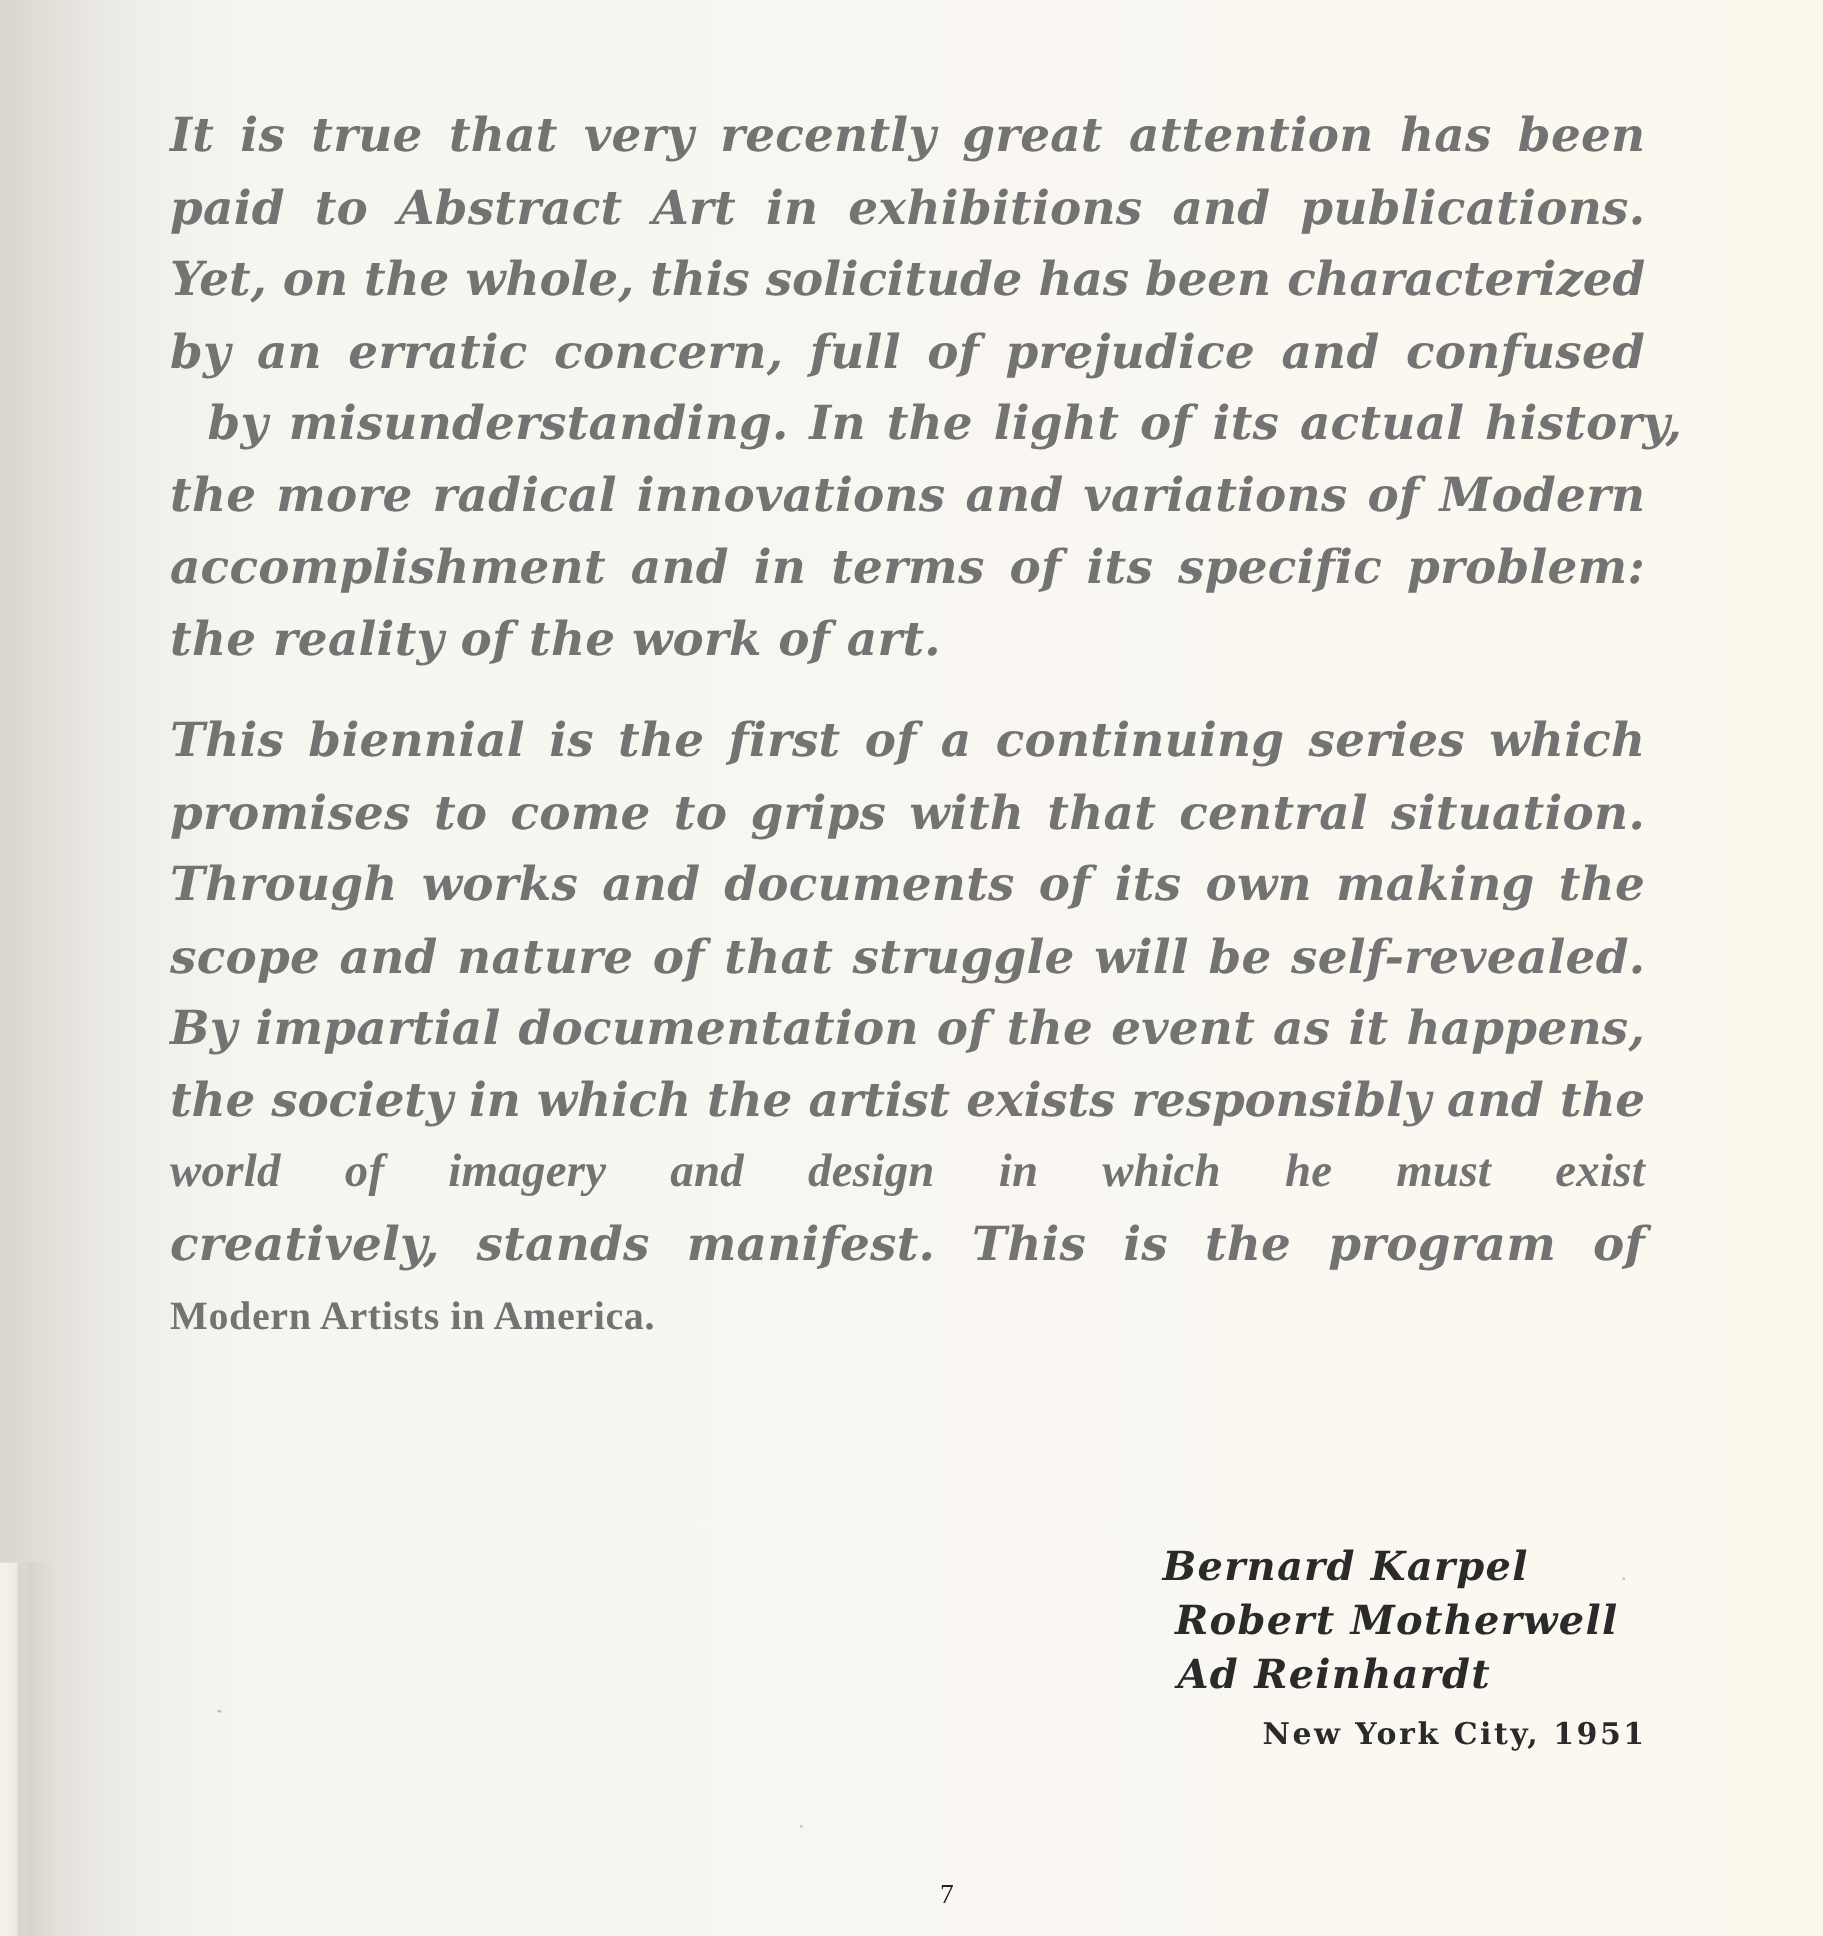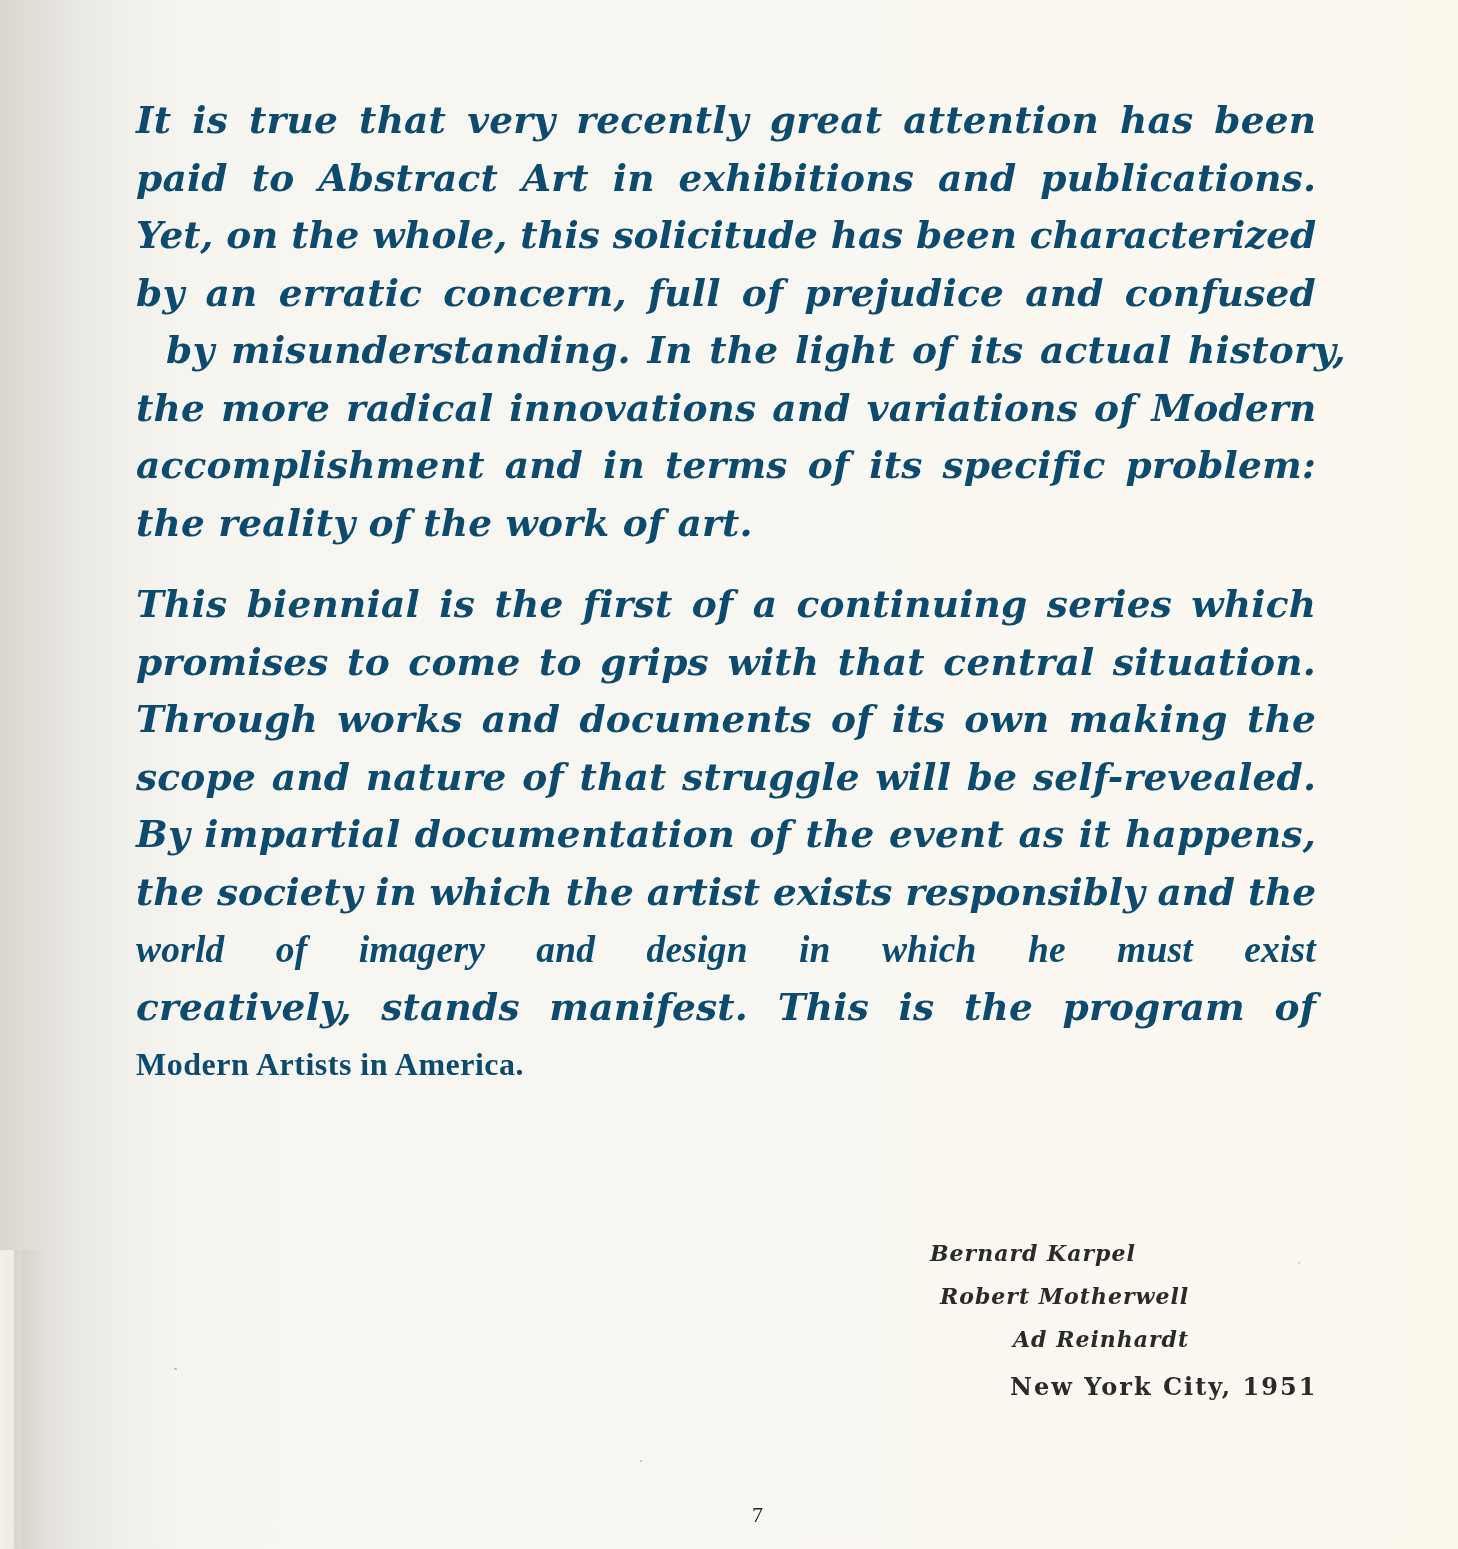--- a/index.html
+++ b/index.html
@@ -45,28 +45,28 @@
       left: 14px;
       top: 1250px;
       width: 30px;
       height: 299px;
       background: linear-gradient(to right, #cfcbc3, rgba(220,217,210,0));
       opacity: 0.7;
     }
     .essay {
       position: absolute;
       left: 136px;
-      top: 92px;
+      top: 80px;
       width: 1180px;
       font-family: "DejaVu Serif", "Liberation Serif", serif;
       font-style: italic;
       font-weight: bold;
       font-size: 37.5px;
       line-height: 57.5px;
-      color: #0c4a6e;
+      color: #737373;
       letter-spacing: 0.2px;
     }
     .essay .line {
       display: block;
       text-align: justify;
       text-align-last: justify;
       white-space: nowrap;
       height: 57.5px;
     }
     .essay .line.last {
@@ -85,31 +85,31 @@
       font-size: 32px;
       letter-spacing: 0.5px;
     }
     .signatures {
       position: absolute;
       left: 930px;
       top: 1232px;
       font-family: "DejaVu Serif", "Liberation Serif", serif;
       font-style: italic;
       font-weight: bold;
-      font-size: 22px;
+      font-size: 32px;
       line-height: 43px;
       color: #2a2a2a;
       letter-spacing: 1px;
     }
     .signatures .sig {
       display: block;
     }
     .signatures .sig-1 { margin-left: 0; }
     .signatures .sig-2 { margin-left: 10px; }
-    .signatures .sig-3 { margin-left: 12px; text-align: right; }
+    .signatures .sig-3 { margin-left: 12px; }
     .place-date {
       position: absolute;
       left: 1010px;
       top: 1372px;
       font-family: "DejaVu Serif", "Liberation Serif", serif;
       font-weight: bold;
       font-size: 24px;
       color: #2a2a2a;
       letter-spacing: 2px;
       text-align: center;

